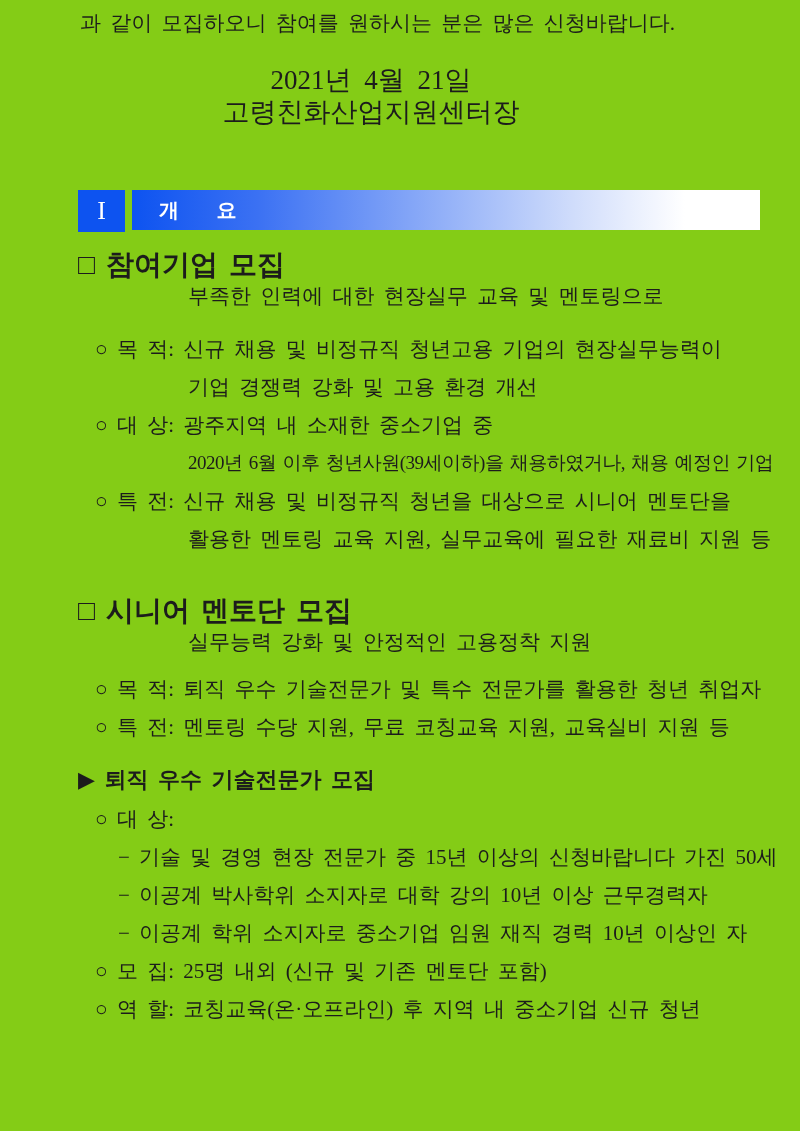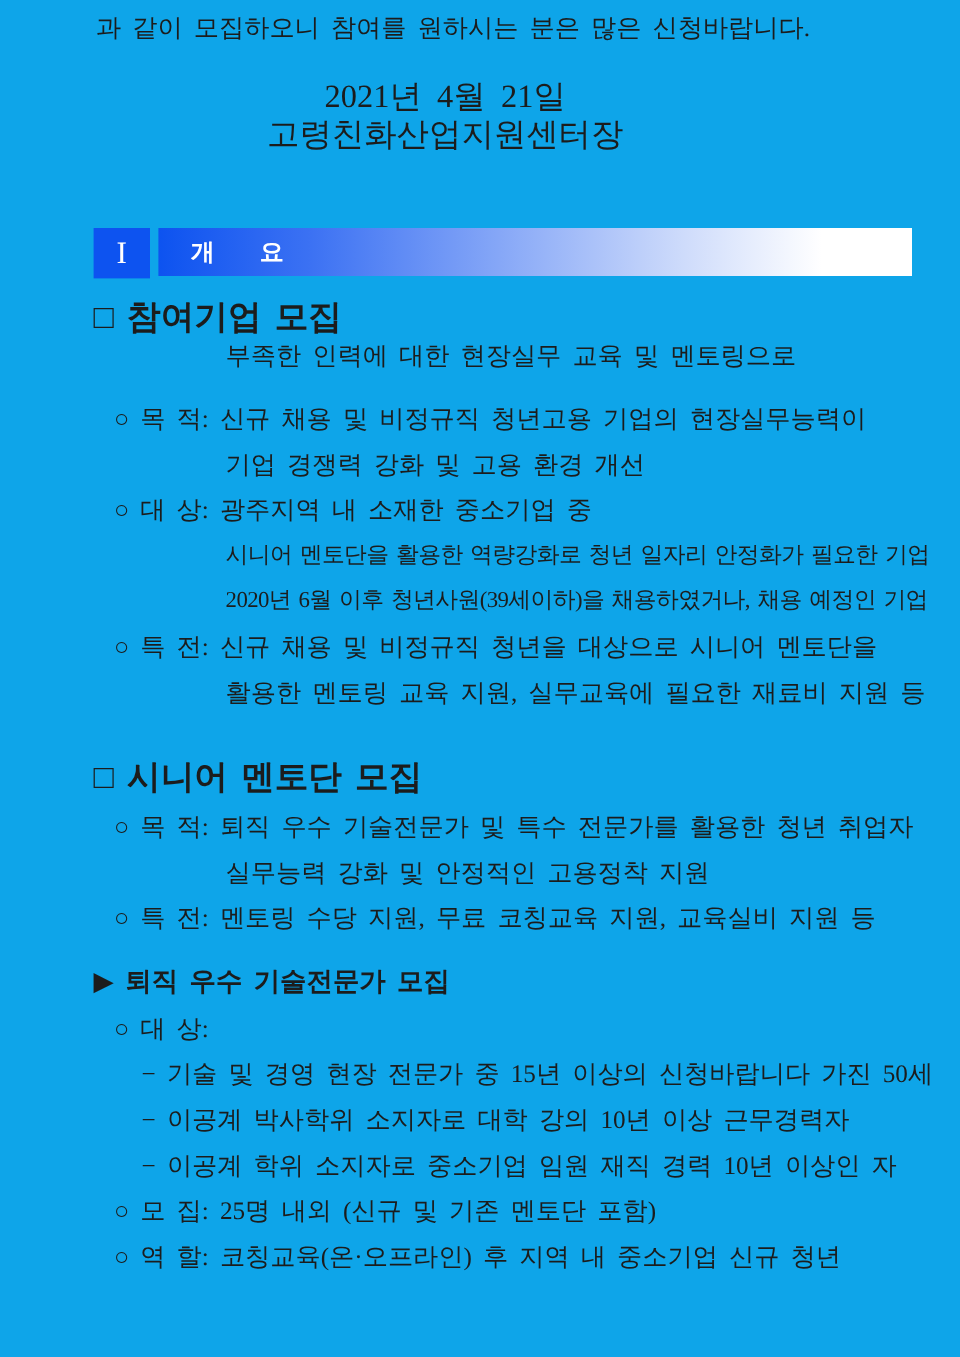--- a/index.html
+++ b/index.html
@@ -1,20 +1,20 @@
 <!DOCTYPE html>
 <html><head>
 <meta charset="utf-8">
 <style>
   * { margin:0; padding:0; box-sizing:border-box; }
   html,body { background:#ffffff; }
   .page {
     position:relative;
     width:800px; height:1131px;
-    background:#0ea5e9;
+    background:#84cc16;
     overflow:hidden;
     color:#1c1c1c;
     font-family:"Liberation Serif","DejaVu Serif",serif;
   }
   .para {
     padding:8px 40px 0 80px;
     font-size:21px; line-height:30px;
     word-spacing:4px;
     white-space:nowrap;
   }
@@ -101,28 +101,27 @@
     <div class="grad-bar">
       <span class="bar-title">개 요</span>
     </div>
   </div>
 
   <div class="h2 gap-h2a">□ 참여기업 모집</div>
   <div class="line c1">부족한 인력에 대한 현장실무 교육 및 멘토링으로</div>
   <div class="line b1 gap-first">○ 목 적: 신규 채용 및 비정규직 청년고용 기업의 현장실무능력이</div>
   <div class="line c1">기업 경쟁력 강화 및 고용 환경 개선</div>
   <div class="line b1">○ 대 상: 광주지역 내 소재한 중소기업 중</div>
-  <div class="line c1 sm">시니어 멘토단을 활용한 역량강화로 청년 일자리 안정화가 필요한 기업</div>
   <div class="line c1 sm">2020년 6월 이후 청년사원(39세이하)을 채용하였거나, 채용 예정인 기업</div>
   <div class="line b1">○ 특 전: 신규 채용 및 비정규직 청년을 대상으로 시니어 멘토단을</div>
   <div class="line c1">활용한 멘토링 교육 지원, 실무교육에 필요한 재료비 지원 등</div>
 
   <div class="h2 gap-h2b">□ 시니어 멘토단 모집</div>
+  <div class="line c1">실무능력 강화 및 안정적인 고용정착 지원</div>
   <div class="line b1 gap-first-sm">○ 목 적: 퇴직 우수 기술전문가 및 특수 전문가를 활용한 청년 취업자</div>
-  <div class="line c1">실무능력 강화 및 안정적인 고용정착 지원</div>
   <div class="line b1">○ 특 전: 멘토링 수당 지원, 무료 코칭교육 지원, 교육실비 지원 등</div>
 
   <div class="h3">▶ 퇴직 우수 기술전문가 모집</div>
   <div class="line b1 gap-first-xs">○ 대 상:</div>
   <div class="line d1">− 기술 및 경영 현장 전문가 중 15년 이상의 신청바랍니다 가진 50세</div>
   <div class="line d1">− 이공계 박사학위 소지자로 대학 강의 10년 이상 근무경력자</div>
   <div class="line d1">− 이공계 학위 소지자로 중소기업 임원 재직 경력 10년 이상인 자</div>
   <div class="line b1">○ 모 집: 25명 내외 (신규 및 기존 멘토단 포함)</div>
   <div class="line b1">○ 역 할: 코칭교육(온·오프라인) 후 지역 내 중소기업 신규 청년</div>
 

